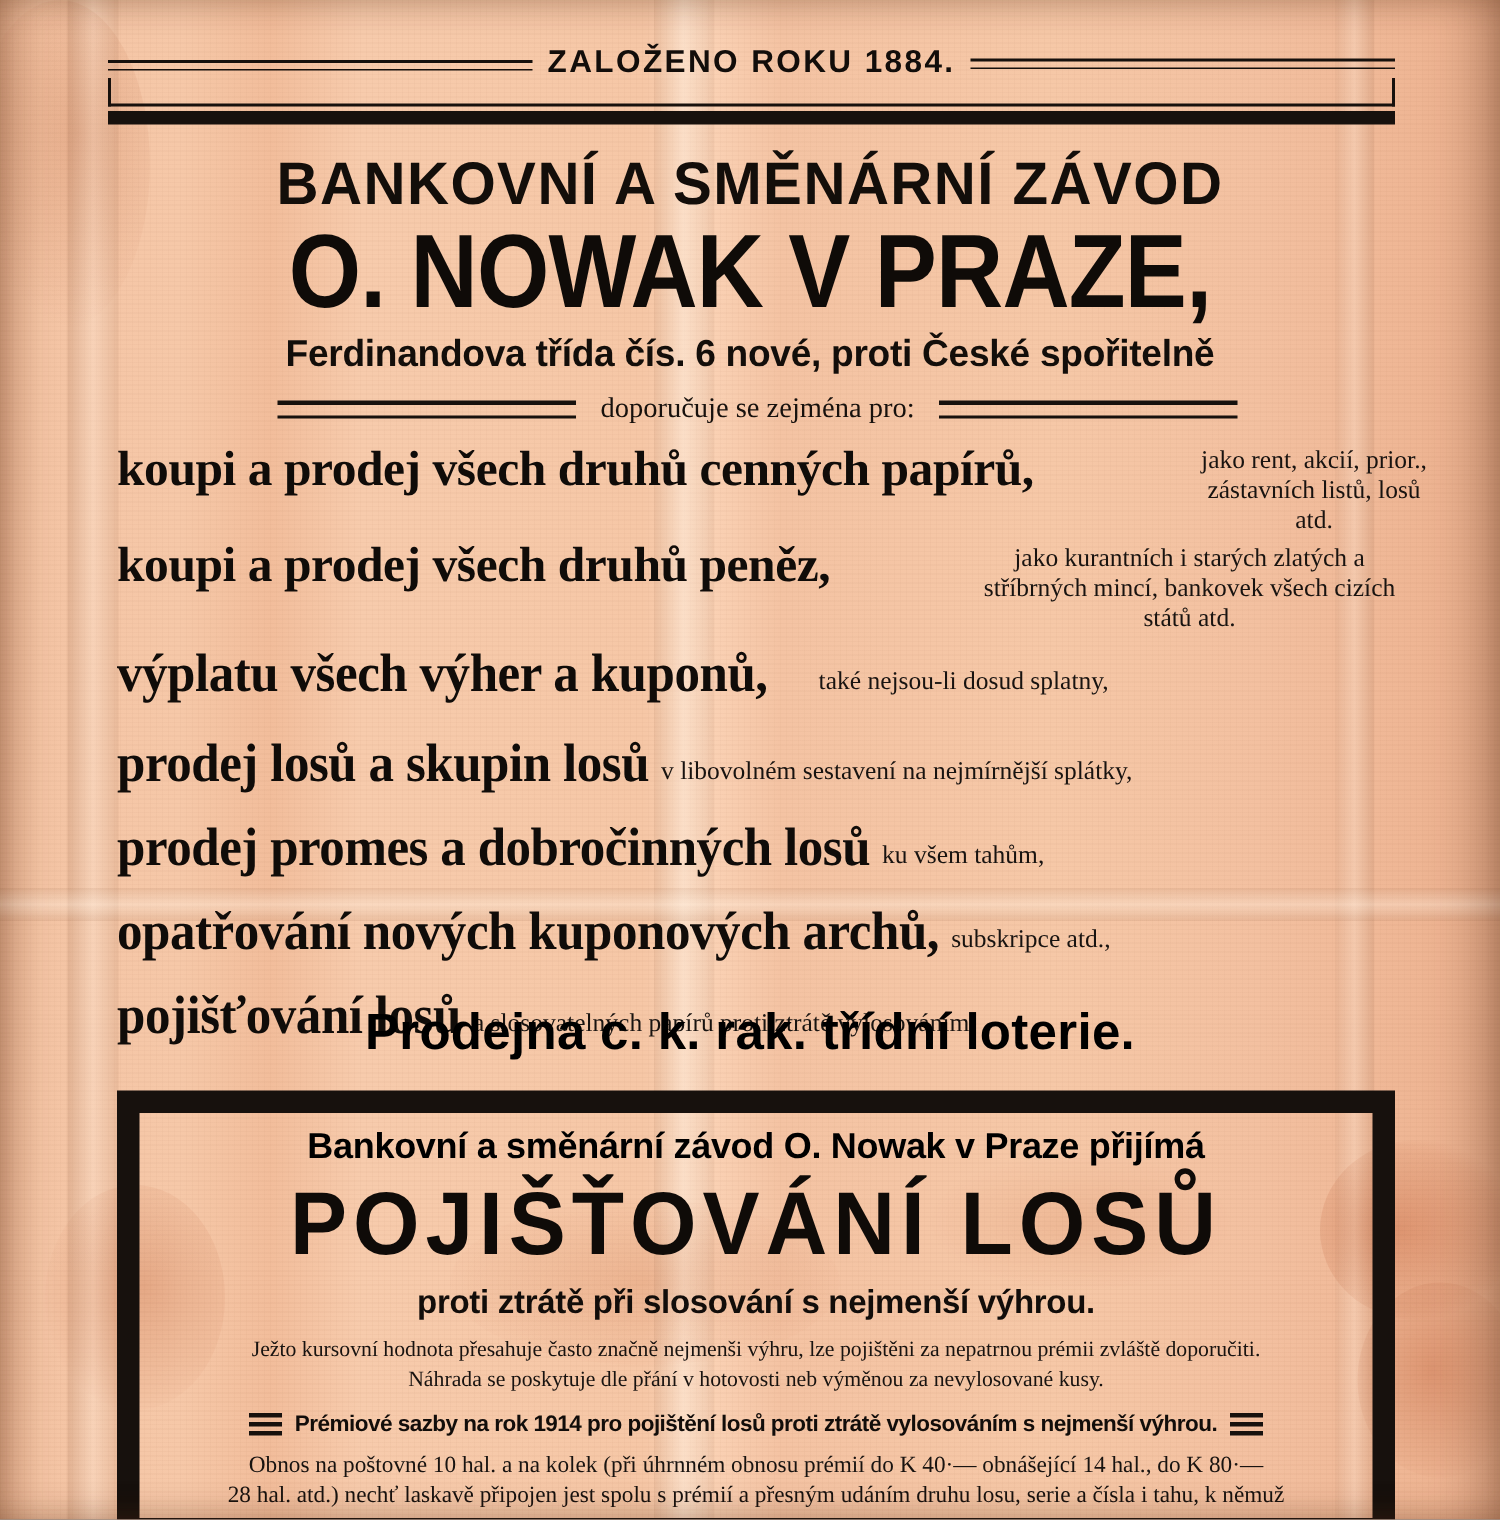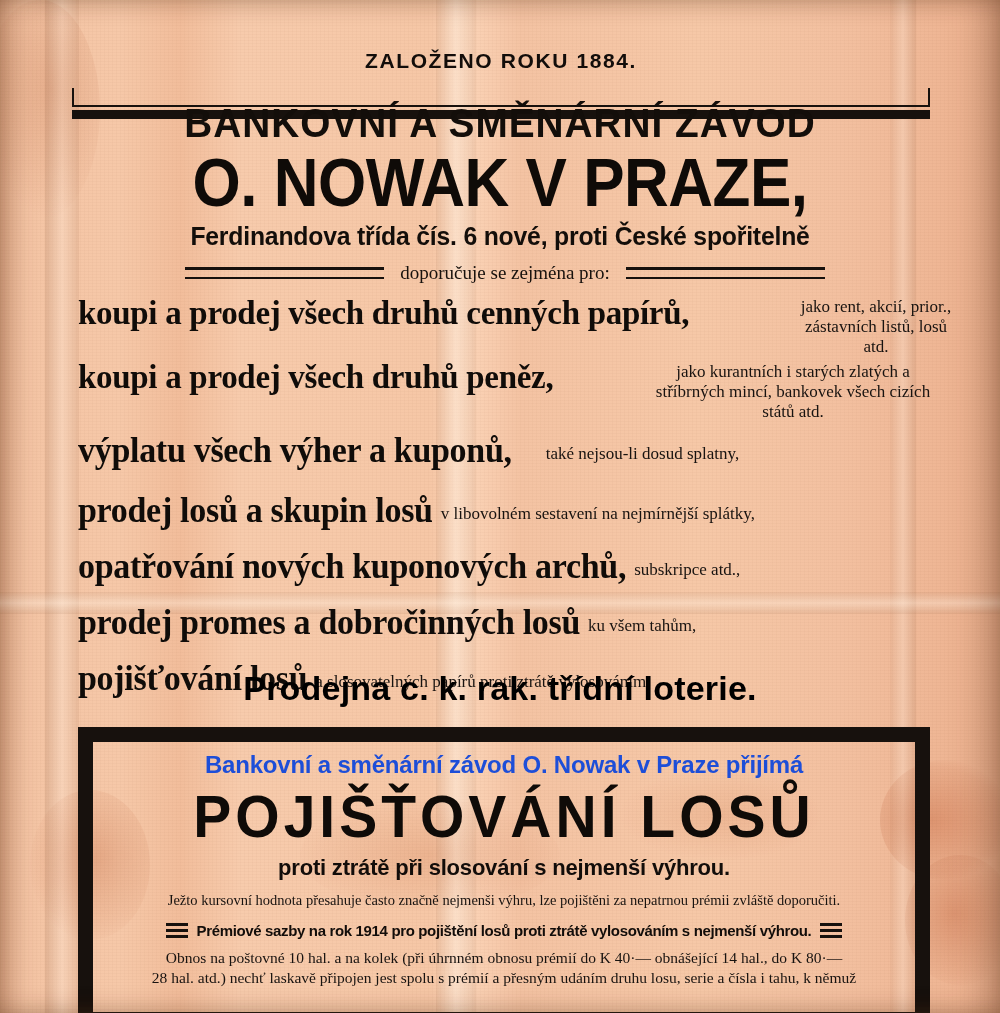--- a/index.html
+++ b/index.html
@@ -75,21 +75,21 @@
   .content {
     position: absolute;
     left: 0; top: 0; right: 0; bottom: 0;
   }
 
   
   .founded-wrap {
     position: absolute; left: 72px; top: 30px; width: 858px;
   }
   .founded-row {
-    display: flex; align-items: center; gap: 10px; flex-direction: column;
+    display: flex; align-items: center; gap: 10px;
   }
   .founded-rule { flex: 1 1 auto; height: 4px;
     border-top: 2px solid #16100c; border-bottom: 1px solid #16100c; }
   .founded-rule.left { margin-top: 2px; }
   .founded-text {
     font-family: "Liberation Sans", sans-serif;
     font-weight: bold; font-size: 21px; letter-spacing: 1.6px;
     white-space: nowrap; color: #120d0a;
   }
   .founded-box {
@@ -190,21 +190,21 @@
     position: absolute; left: 78px; top: 727px; width: 852px; height: 300px;
     border: 15px solid #17110d;
     box-sizing: border-box;
     background: transparent;
     overflow: hidden;
   }
   .panel-inner { position: relative; padding: 9px 14px 0; }
   .panel-line1 {
     text-align: center;
     font-family: "Liberation Sans", sans-serif;
-    font-weight: bold; font-size: 24px; color: #1d4ed8;
+    font-weight: bold; font-size: 24px; color: #000000;
     letter-spacing: -0.2px;
   }
   .panel-big {
     text-align: center;
     font-family: "Liberation Sans", sans-serif;
     font-weight: bold; font-size: 57px; letter-spacing: 4px;
     color: #0f0b08; margin-top: 4px;
     transform: scaleY(1.04);
   }
   .panel-sub {
@@ -291,46 +291,47 @@
       <div class="svc s-item-3 svc-row">
         <span class="svc-main">výplatu všech výher a kuponů,</span>
         <span class="svc-note trail">také nejsou-li dosud splatny,</span>
       </div>
 
       <div class="svc s-item-4 svc-row">
         <span class="svc-main">prodej losů a skupin losů</span>
         <span class="svc-note trail">v libovolném sestavení na nejmírnější splátky,</span>
       </div>
 
+      <div class="svc s-item-5 svc-row">
+        <span class="svc-main">prodej promes a dobročinných losů</span>
+        <span class="svc-note trail">ku všem tahům,</span>
+      </div>
+
       <div class="svc s-item-6 svc-row">
         <span class="svc-main">opatřování nových kuponových archů,</span>
         <span class="svc-note trail">subskripce atd.,</span>
-      </div>
-
-      <div class="svc s-item-5 svc-row">
-        <span class="svc-main">prodej promes a dobročinných losů</span>
-        <span class="svc-note trail">ku všem tahům,</span>
       </div>
 
       <div class="svc s-item-7 svc-row">
         <span class="svc-main">pojišťování losů</span>
         <span class="svc-note trail">a slosovatelných papírů proti ztrátě vylosováním.</span>
       </div>
 
     </div>
 
     <div class="prodejna">Prodejna c. k. rak. třídní loterie.</div>
 
     <div class="panel">
       <div class="panel-inner">
         <div class="panel-line1">Bankovní a směnární závod O. Nowak v Praze přijímá</div>
         <div class="panel-big">POJIŠŤOVÁNÍ LOSŮ</div>
         <div class="panel-sub">proti ztrátě při slosování s nejmenší výhrou.</div>
         <div class="panel-fine">
           <div>Ježto kursovní hodnota přesahuje často značně nejmenši výhru, lze pojištěni za nepatrnou prémii zvláště doporučiti.</div>
+          <div>Náhrada se poskytuje dle přání v hotovosti neb výměnou za nevylosované kusy.</div>
         </div>
         <div class="rate-row">
           <span class="tri-bar">
               <i></i>
               <i></i>
               <i></i>
             </span>
           <span class="rate-text">Prémiové sazby na rok 1914 pro pojištění losů proti ztrátě vylosováním s nejmenší výhrou.</span>
           <span class="tri-bar">
               <i></i>

